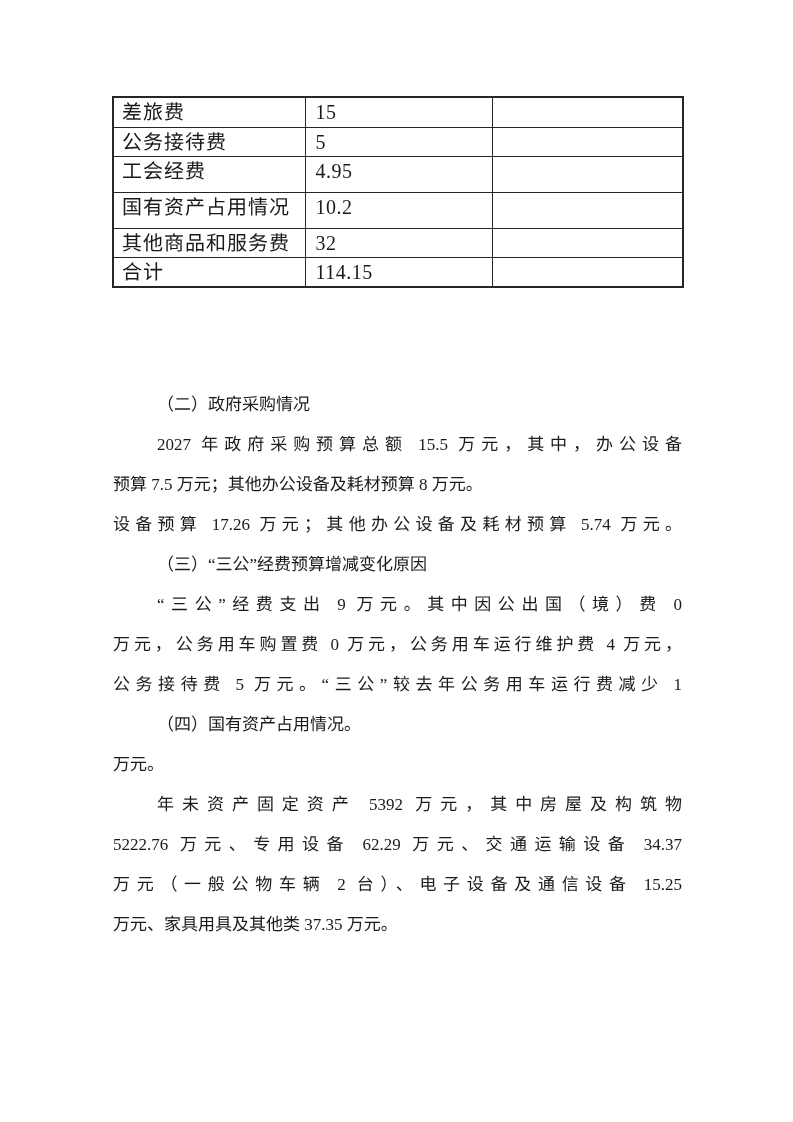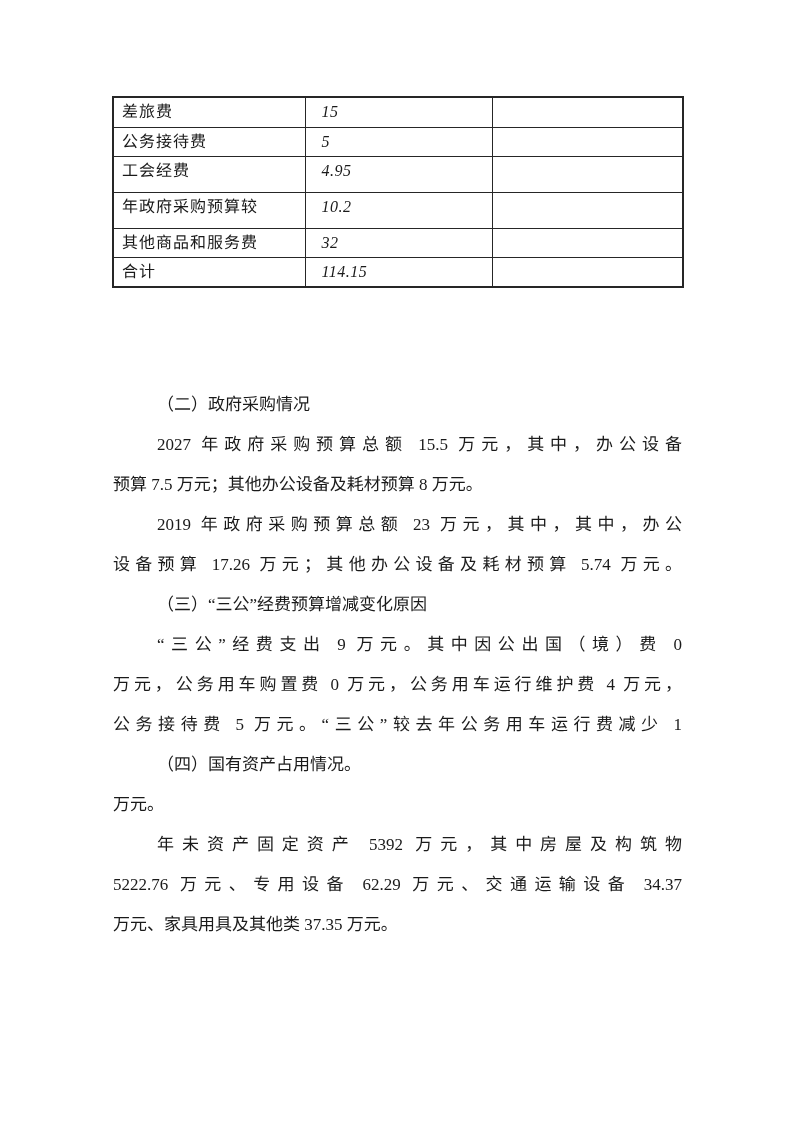--- a/index.html
+++ b/index.html
@@ -29,29 +29,29 @@
     position: absolute;
     left: 112px;
     top: 96px;
     width: 570px;
     border-collapse: collapse;
     table-layout: fixed;
     border: 2px solid var(--border);
   }
   table.budget-table td {
     border: 1px solid var(--border);
-    font-size: 16px;
+    font-size: 20px;
     line-height: 24px;
     vertical-align: top;
     padding: 2px 2px 2px 8px;
     letter-spacing: 1px;
     overflow: hidden;
     white-space: nowrap;
   }
-  table.budget-table td.amount { padding-left: 16px; letter-spacing: 0.5px; font-style: italic; }
+  table.budget-table td.amount { padding-left: 10px; letter-spacing: 0.5px; }
   table.budget-table tr:nth-child(1) { height: 30px; }
   table.budget-table tr:nth-child(2) { height: 27px; }
   table.budget-table tr:nth-child(3) { height: 36px; }
   table.budget-table tr:nth-child(4) { height: 36px; }
   table.budget-table tr:nth-child(5) { height: 28px; }
   table.budget-table tr:nth-child(6) { height: 28px; }
   table.budget-table tr:nth-child(7) { height: 27px; }
   table.budget-table tr:nth-child(8) { height: 31px; }
   
   .text-block {
@@ -93,21 +93,21 @@
         <td>公务接待费</td>
         <td class="amount">5</td>
         <td></td>
       </tr>
       <tr>
         <td>工会经费</td>
         <td class="amount">4.95</td>
         <td></td>
       </tr>
       <tr>
-        <td>年政府采购预算较</td>
+        <td>国有资产占用情况</td>
         <td class="amount">10.2</td>
         <td></td>
       </tr>
       <tr>
         <td>其他商品和服务费</td>
         <td class="amount">32</td>
         <td></td>
       </tr>
       <tr>
         <td>合计</td>
@@ -116,31 +116,31 @@
       </tr>
     </tbody>
   </table>
 
   <div class="text-block">
     <div class="line indent">（二）政府采购情况</div>
 
     <div class="line indent just">2027 年政府采购预算总额 15.5 万元，其中，办公设备</div>
     <div class="line">预算 7.5 万元；其他办公设备及耗材预算 8 万元。</div>
 
-    <div class="line indent just">2019 年政府采购预算总额 23 万元，其中，其中，办公</div>
     <div class="line just">设备预算 17.26 万元；其他办公设备及耗材预算 5.74 万元。</div>
 
 
     <div class="line indent">（三）“三公”经费预算增减变化原因</div>
 
     <div class="line indent just">“三公”经费支出 9 万元。其中因公出国（境）费 0</div>
     <div class="line just">万元，公务用车购置费 0 万元，公务用车运行维护费 4 万元，</div>
     <div class="line just">公务接待费 5 万元。“三公”较去年公务用车运行费减少 1</div>
     <div class="line indent">（四）国有资产占用情况。</div>
 
     <div class="line">万元。</div>
 
     <div class="line indent just">年未资产固定资产 5392 万元，其中房屋及构筑物</div>
     <div class="line just">5222.76 万元、专用设备 62.29 万元、交通运输设备 34.37</div>
+    <div class="line just">万元（一般公物车辆 2 台）、电子设备及通信设备 15.25</div>
     <div class="line">万元、家具用具及其他类 37.35 万元。</div>
   </div>
 
 </div>
 
 </body></html>

